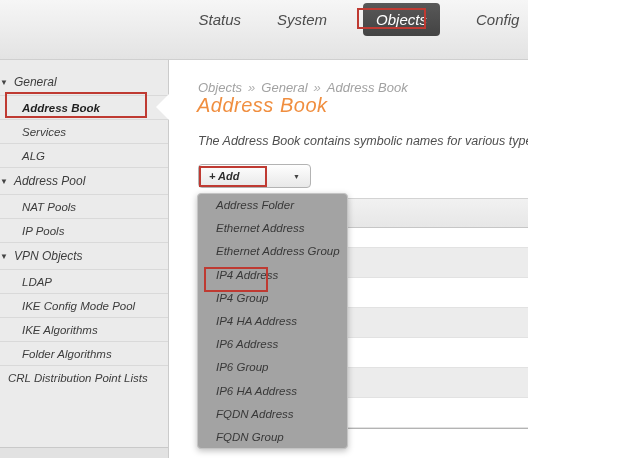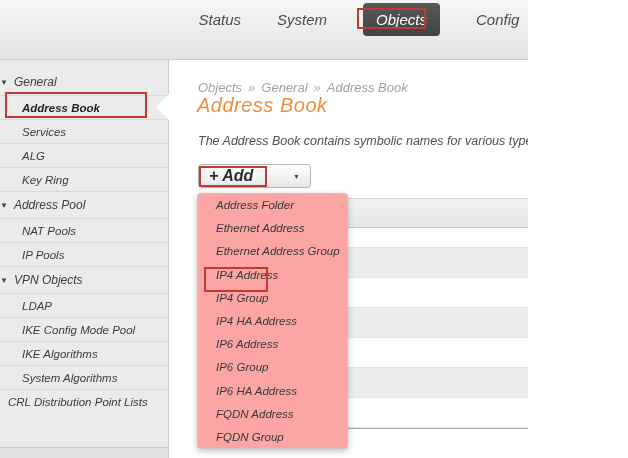--- a/index.html
+++ b/index.html
@@ -70,21 +70,21 @@
     position:absolute; left:28px; top:74px; font-size:12.5px; color:#4f4f4f; white-space:nowrap;
   }
 
   .add-btn {
     position:absolute; left:28px; top:104px; width:113px; height:24px;
     background:linear-gradient(#fefefe,#e8e8e8);
     border:1px solid #b3b3b3; border-radius:4px;
     display:flex; align-items:center; justify-content:space-between;
     padding:0 10px; cursor:pointer;
   }
-  .add-btn .lbl { font-size:16px; font-weight:bold; color:#2e2e2e; }
+  .add-btn .lbl { font-size:11px; font-weight:bold; color:#2e2e2e; }
   .add-btn .caret { font-size:7px; color:#444; }
 
   
   .obj-table {
     position:absolute; left:28px; top:138px; width:612px;
     border-top:1px solid #d3d3d3; border-left:1px solid #d3d3d3;
     border-bottom:1px solid #b3b3b3;
   }
   .thead {
     height:29px; line-height:29px;
@@ -103,21 +103,21 @@
   .trow.white { background:#ffffff; }
   .trow:last-child { border-bottom:none; }
   .col-divider {
     position:absolute; left:395px; top:0; bottom:0; width:0;
     border-left:1px solid #d5d5d5;
   }
 
   
   .dropdown {
     position:absolute; left:27px; top:133px; width:151px; height:256px;
-    background:#fca5a5; border:1px solid #c4c4c4; border-radius:4px;
+    background:#a3a3a3; border:1px solid #c4c4c4; border-radius:4px;
     box-shadow:0 2px 6px rgba(0,0,0,0.25); z-index:10; overflow:hidden;
   }
   .menu-item {
     height:23.2px; line-height:23.2px; padding-left:18px;
     font-size:11.5px; color:#383838; cursor:pointer; white-space:nowrap;
   }
 
   
   .anno {
     position:absolute; border:2px solid #bf3a32; z-index:99; pointer-events:none;
@@ -143,35 +143,34 @@
     </div>
   </div>
 
   <div class="sidebar">
     <div class="side-header">
       <span class="tri">▼</span><span>General</span>
     </div>
     <div class="side-item selected">Address Book</div>
     <div class="side-item">Services</div>
     <div class="side-item">ALG</div>
-    <div class="side-item">Key Ring</div>
 
     <div class="side-header">
       <span class="tri">▼</span><span>Address Pool</span>
     </div>
     <div class="side-item">NAT Pools</div>
     <div class="side-item">IP Pools</div>
 
     <div class="side-header">
       <span class="tri">▼</span><span>VPN Objects</span>
     </div>
     <div class="side-item">LDAP</div>
     <div class="side-item">IKE Config Mode Pool</div>
     <div class="side-item">IKE Algorithms</div>
-    <div class="side-item">System Algorithms</div>
+    <div class="side-item">Folder Algorithms</div>
     <div class="side-item last">CRL Distribution Point Lists</div>
 
     <div class="side-footer"></div>
   </div>
 
   <div class="notch"></div>
 
   <div class="content">
 
     <div class="breadcrumb">

